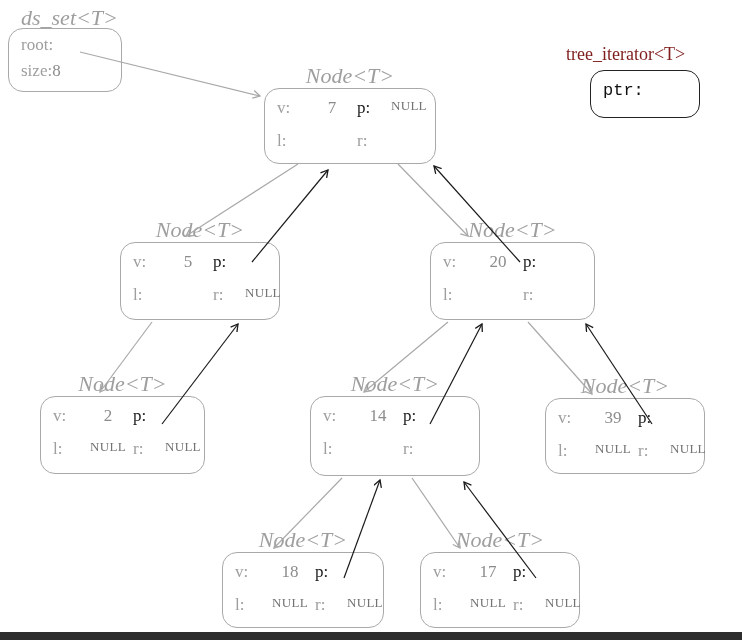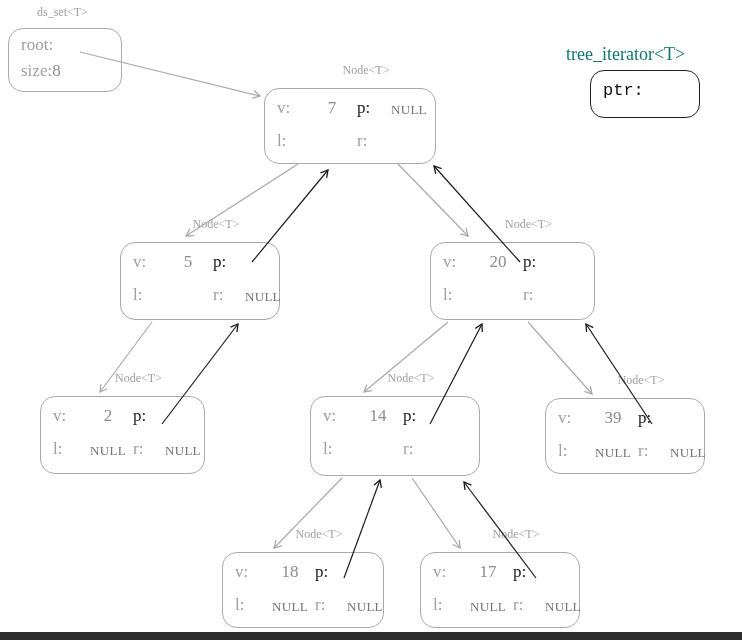--- a/index.html
+++ b/index.html
@@ -6,25 +6,25 @@
   .canvas{
     position:relative;width:742px;height:640px;background:#ffffff;
     font-family:"Liberation Serif", serif;overflow:hidden;
   }
   
   .node{
     position:absolute;border:1.4px solid #a9a9a9;border-radius:15px;
     background:#fff;box-sizing:border-box;z-index:1;
   }
   .node-title{
-    position:absolute;top:-26px;left:16px;width:100%;text-align:center;
-    color:#9e9e9e;font-size:12px;white-space:nowrap;
+    position:absolute;top:-26px;left:0;width:100%;text-align:center;
+    color:#9e9e9e;font-size:22px;white-space:nowrap;font-style:italic;
   }
   .fields{display:flex;flex-direction:column;gap:13px;padding:9px 8px 8px 12px;font-size:17px;}
-  .row{display:flex;align-items:flex-end;}
+  .row{display:flex;align-items:flex-start;}
   .lbl{color:#9e9e9e;width:30px;flex:none;}
   .val{color:#8c8c8c;width:50px;flex:none;text-align:center;}
   .plbl{color:#1a1a1a;width:32px;flex:none;}
   .endcell{flex:1;padding-left:2px;}
   .nullv{color:#737373;font-size:13px;letter-spacing:.3px;}
   .valslot{width:50px;flex:none;text-align:center;}
   
   .p0{left:264px;top:88px;width:172px;height:76px;}
   .p1{left:120px;top:242px;width:160px;height:78px;}
   .p2{left:430px;top:242px;width:165px;height:78px;}
@@ -32,21 +32,21 @@
   .p4{left:310px;top:396px;width:170px;height:80px;}
   .p5{left:545px;top:398px;width:160px;height:76px;}
   .p6{left:222px;top:552px;width:162px;height:76px;}
   .p7{left:420px;top:552px;width:160px;height:76px;}
   
   .dsset{left:8px;top:28px;width:114px;height:64px;}
   .dsset .node-title{text-align:left;padding-left:12px;top:-24px;}
   .dsset .fields{gap:6px;padding-top:6px;}
   
   .it-title{
-    position:absolute;left:566px;top:44px;width:170px;color:#0f766e;
+    position:absolute;left:566px;top:44px;width:170px;color:#7f1d1d;
     font-size:18px;z-index:1;
   }
   .itbox{
     position:absolute;left:590px;top:70px;width:110px;height:48px;
     border:1.5px solid #222;border-radius:14px;background:#fff;
     box-sizing:border-box;z-index:1;
   }
   .itbox .fields{padding-top:10px;font-family:Liberation Mono, monospace;}
   .itlbl{color:#111;}
   

